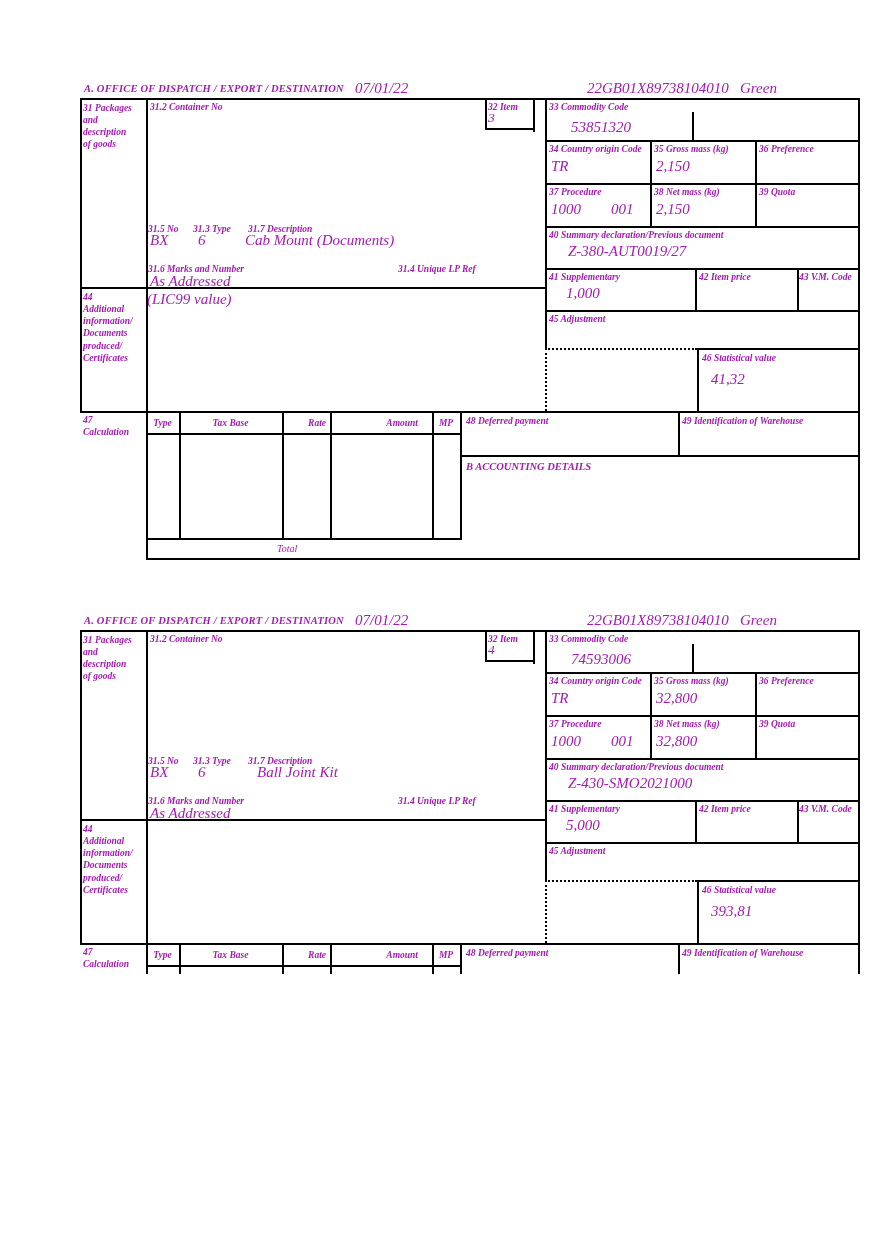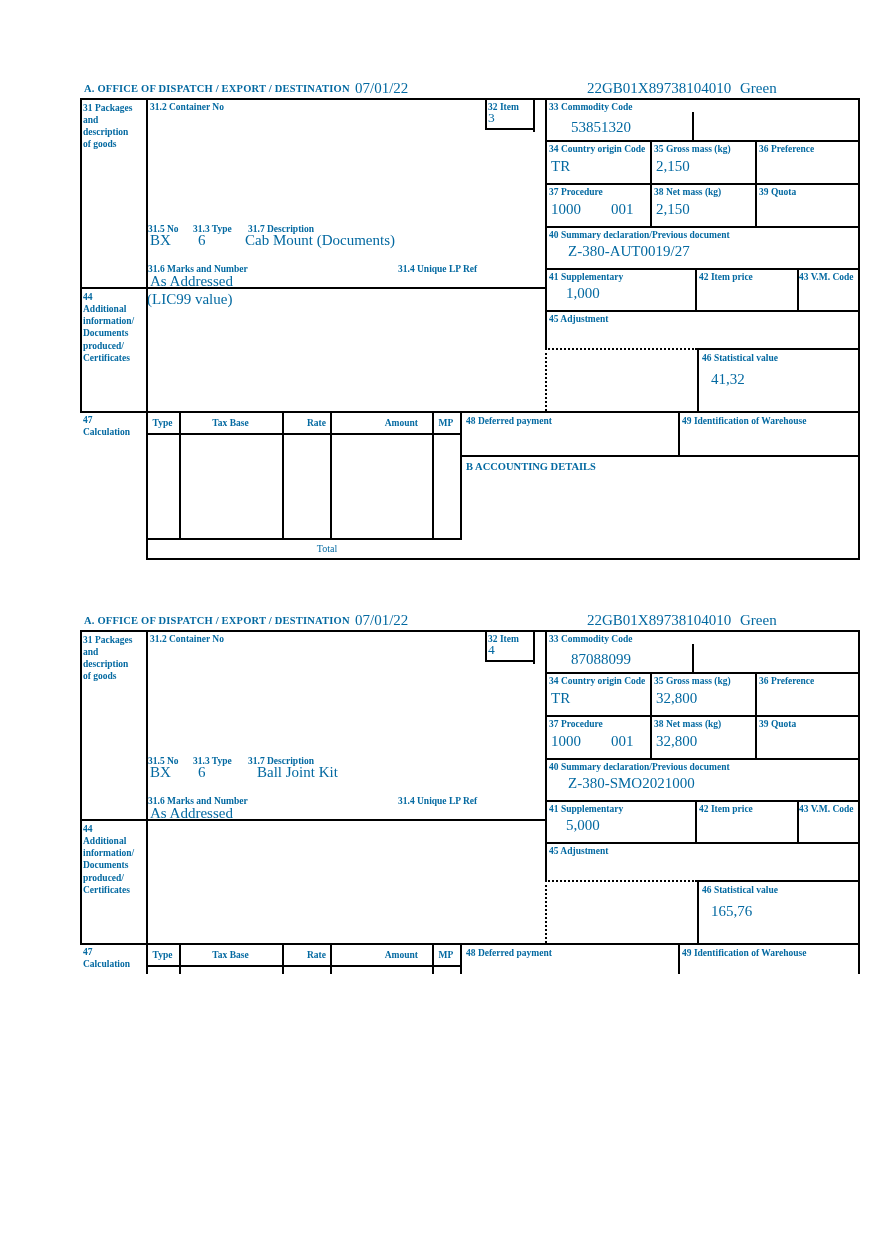--- a/index.html
+++ b/index.html
@@ -1,31 +1,31 @@
 <!DOCTYPE html>
 <html><head>
 <meta charset="utf-8">
 <style>
   html,body{margin:0;padding:0;background:#fff;}
   .sheet{position:relative;width:882px;height:974px;background:#fff;overflow:hidden;
-         font-family:"Liberation Serif", serif;color:#0369a1;}
+         font-family:"Liberation Serif", serif;color:#a21caf;font-style:italic;}
   .block{position:absolute;left:80px;width:782px;height:500px;}
   .ln{position:absolute;background:#000;}
   .dot-h{position:absolute;border-top:2px dotted #000;background:none;}
   .dot-v{position:absolute;border-left:2px dotted #000;background:none;}
   .lbl{position:absolute;font-weight:bold;font-size:9.5px;line-height:1.28;white-space:pre-line;}
   .val{position:absolute;font-size:15px;line-height:1.1;white-space:nowrap;}
   .val-sm{position:absolute;font-size:13.5px;line-height:1.1;}
   .hdr-title{position:absolute;font-weight:bold;font-size:10.5px;letter-spacing:.2px;white-space:nowrap;}
   .hdr-val{position:absolute;font-size:15px;white-space:nowrap;}
   .b-title{position:absolute;font-weight:bold;font-size:10.5px;white-space:nowrap;}
   .cell{white-space:nowrap;}
   .c{text-align:center;}
   .r{text-align:right;}
-  .total-lbl{position:absolute;font-size:10px;text-align:center;}
+  .total-lbl{position:absolute;font-size:10px;}
 </style>
 </head>
 <body>
 
 <div class="sheet">
 
   <section class="block" id="block0" style="top:80px;">
 
     <div class="hdr-title" style="left:4px;top:3px;">A. OFFICE OF DISPATCH / EXPORT / DESTINATION</div>
     <div class="hdr-val" style="left:275px;top:0;">07/01/22</div>
@@ -147,47 +147,47 @@
     <div class="lbl" style="left:3px;top:22px;width:62px;">31 Packages
 and
 description
 of goods</div>
     <div class="lbl" style="left:70px;top:21px;">31.2 Container No</div>
 
     <div class="lbl" style="left:408px;top:21px;">32 Item</div>
     <div class="val-sm" style="left:408px;top:31px;">4</div>
 
     <div class="lbl" style="left:469px;top:21px;">33 Commodity Code</div>
-    <div class="val" style="left:491px;top:39px;">87088099</div>
+    <div class="val" style="left:491px;top:39px;">74593006</div>
 
     <div class="lbl" style="left:469px;top:63px;">34 Country origin Code</div>
     <div class="val" style="left:471px;top:78px;">TR</div>
     <div class="lbl" style="left:574px;top:63px;">35 Gross mass (kg)</div>
     <div class="val" style="left:576px;top:78px;">32,800</div>
     <div class="lbl" style="left:679px;top:63px;">36 Preference</div>
 
     <div class="lbl" style="left:469px;top:106px;">37 Procedure</div>
     <div class="val" style="left:471px;top:121px;">1000</div>
     <div class="val" style="left:531px;top:121px;">001</div>
     <div class="lbl" style="left:574px;top:106px;">38 Net mass (kg)</div>
     <div class="val" style="left:576px;top:121px;">32,800</div>
     <div class="lbl" style="left:679px;top:106px;">39 Quota</div>
 
     <div class="lbl" style="left:469px;top:149px;">40 Summary declaration/Previous document</div>
-    <div class="val" style="left:488px;top:163px;">Z-380-SMO2021000</div>
+    <div class="val" style="left:488px;top:163px;">Z-430-SMO2021000</div>
 
     <div class="lbl" style="left:469px;top:191px;">41 Supplementary</div>
     <div class="val" style="left:486px;top:205px;">5,000</div>
     <div class="lbl" style="left:619px;top:191px;">42 Item price</div>
     <div class="lbl" style="left:719px;top:191px;">43 V.M. Code</div>
 
     <div class="lbl" style="left:469px;top:233px;">45 Adjustment</div>
 
     <div class="lbl" style="left:622px;top:272px;">46 Statistical value</div>
-    <div class="val" style="left:631px;top:291px;">165,76</div>
+    <div class="val" style="left:631px;top:291px;">393,81</div>
 
     <div class="lbl" style="left:68px;top:143px;">31.5 No</div>
     <div class="lbl" style="left:113px;top:143px;">31.3 Type</div>
     <div class="lbl" style="left:168px;top:143px;">31.7 Description</div>
     <div class="val" style="left:70px;top:152px;">BX</div>
     <div class="val" style="left:118px;top:152px;">6</div>
     <div class="val" style="left:177px;top:152px;">Ball Joint Kit</div>
     <div class="lbl" style="left:68px;top:183px;">31.6 Marks and Number</div>
     <div class="lbl" style="left:318px;top:183px;">31.4 Unique LP Ref</div>
     <div class="val" style="left:70px;top:193px;">As Addressed</div>

